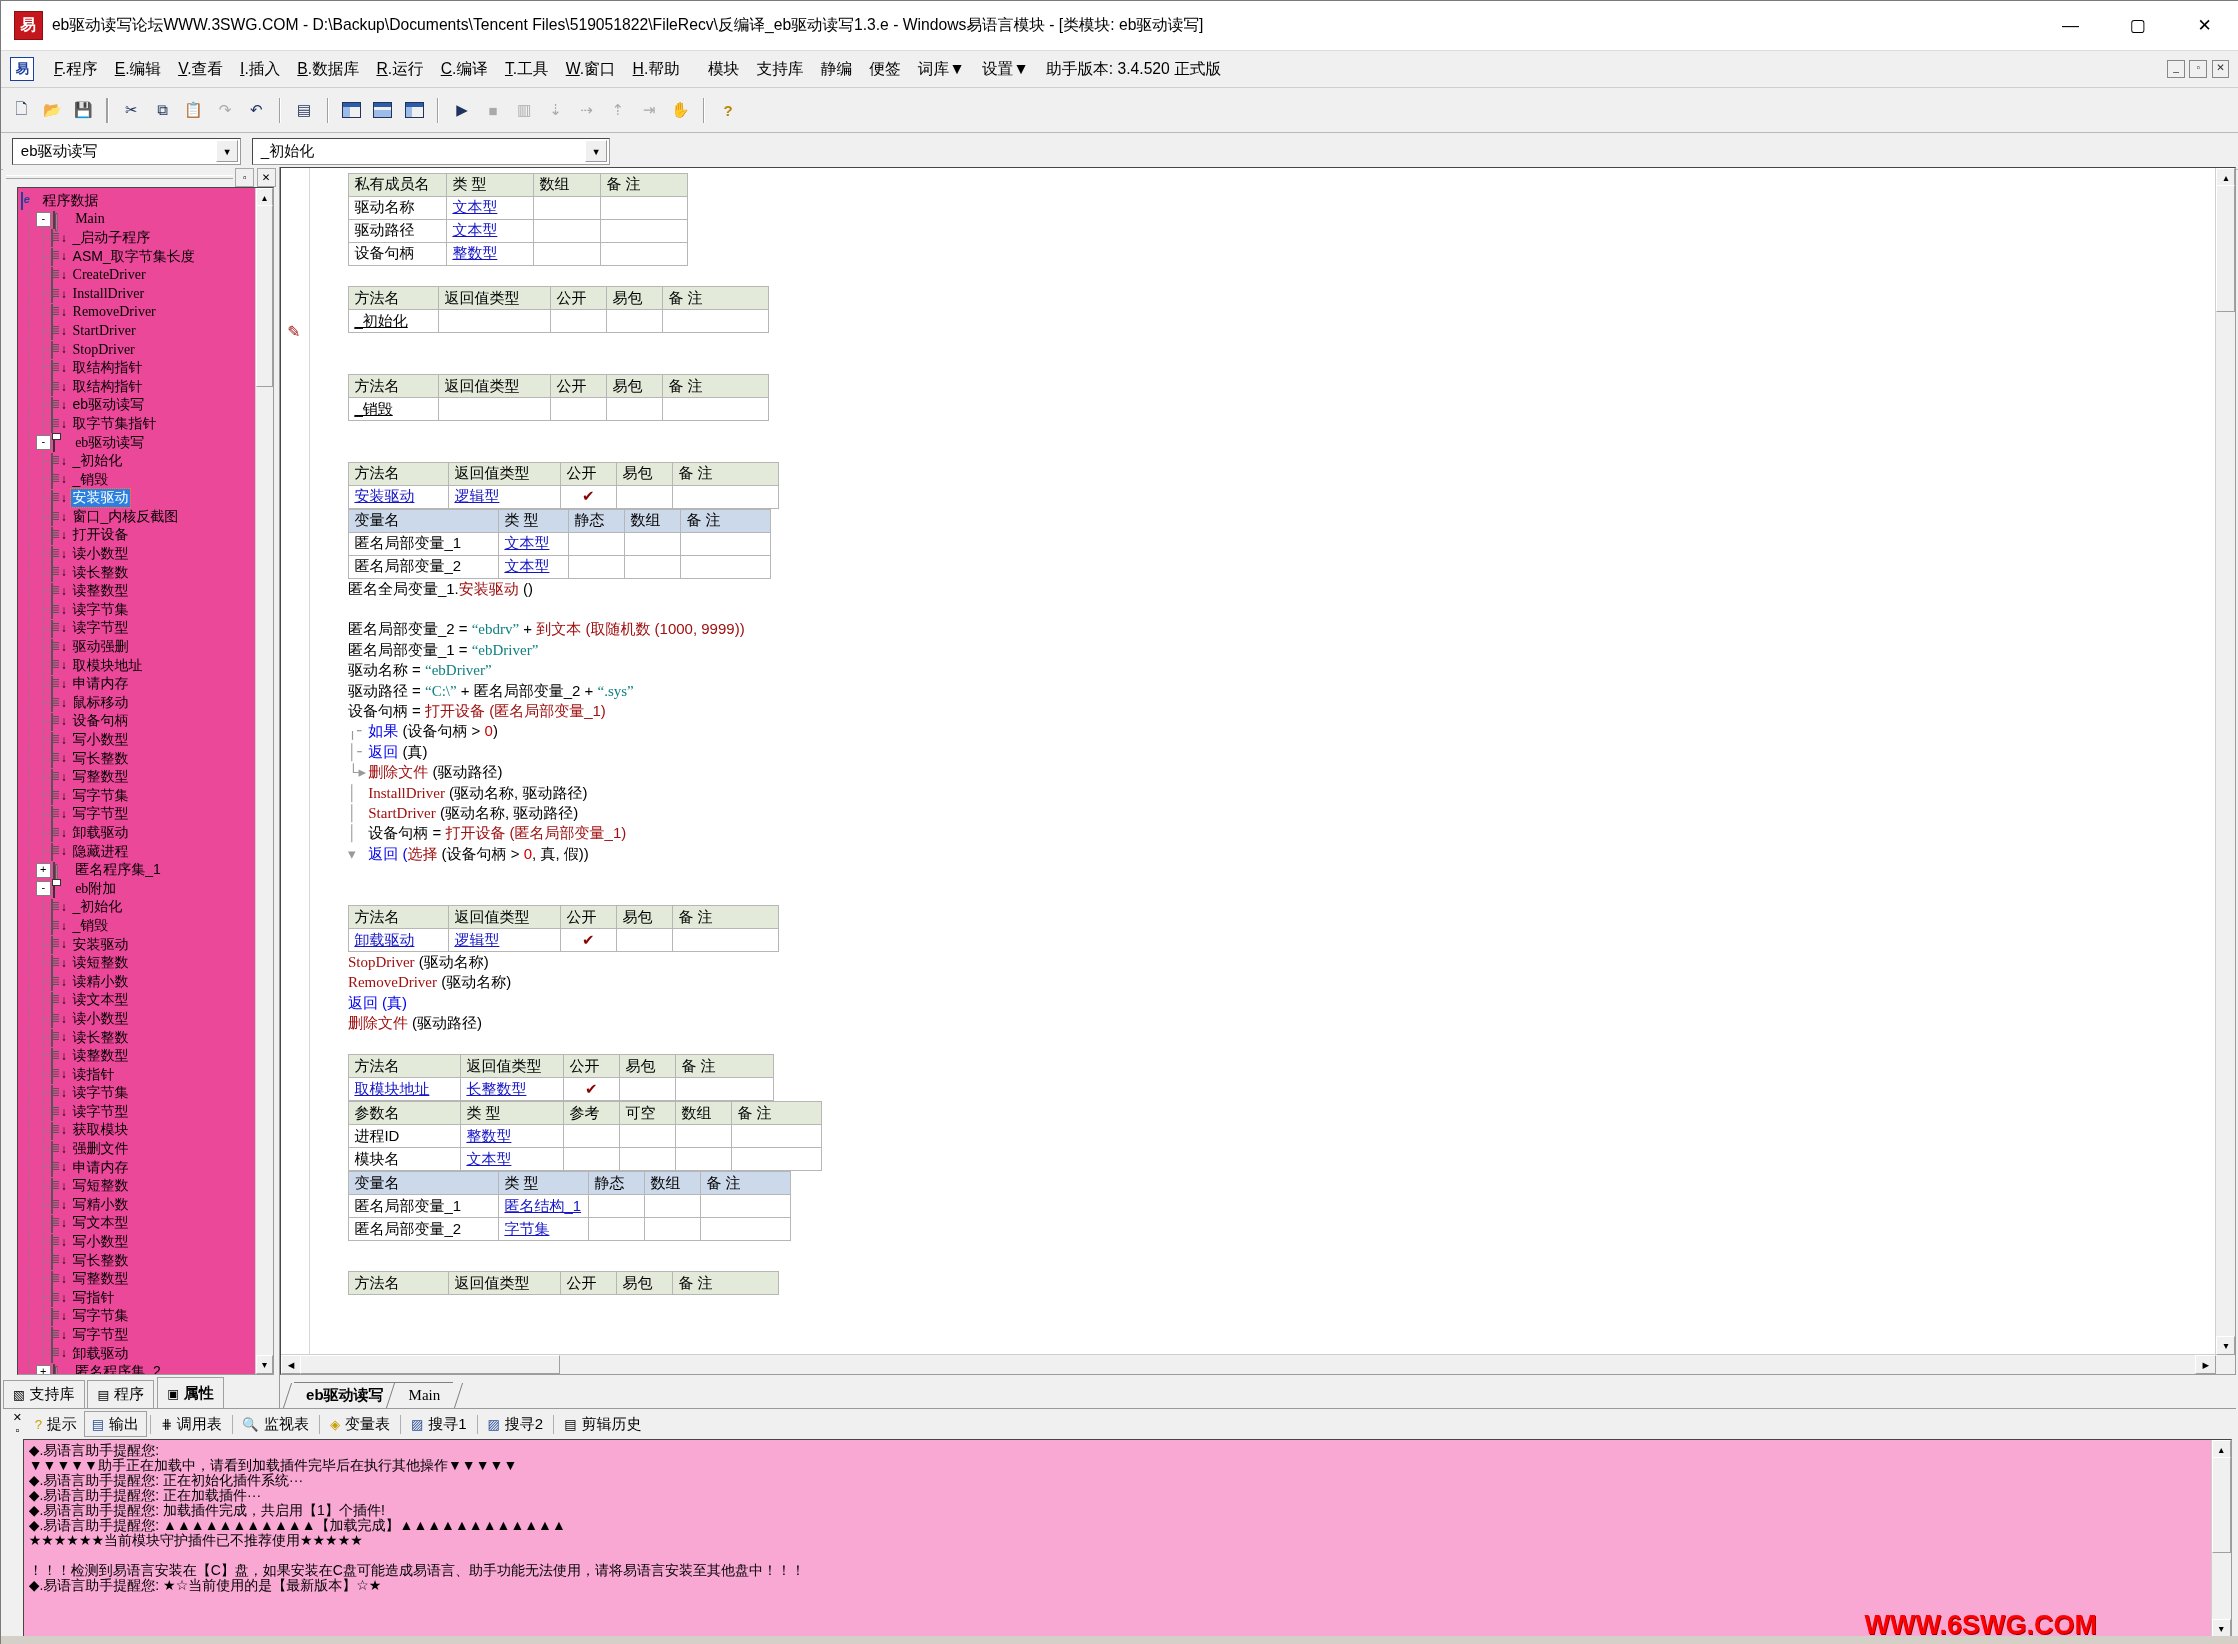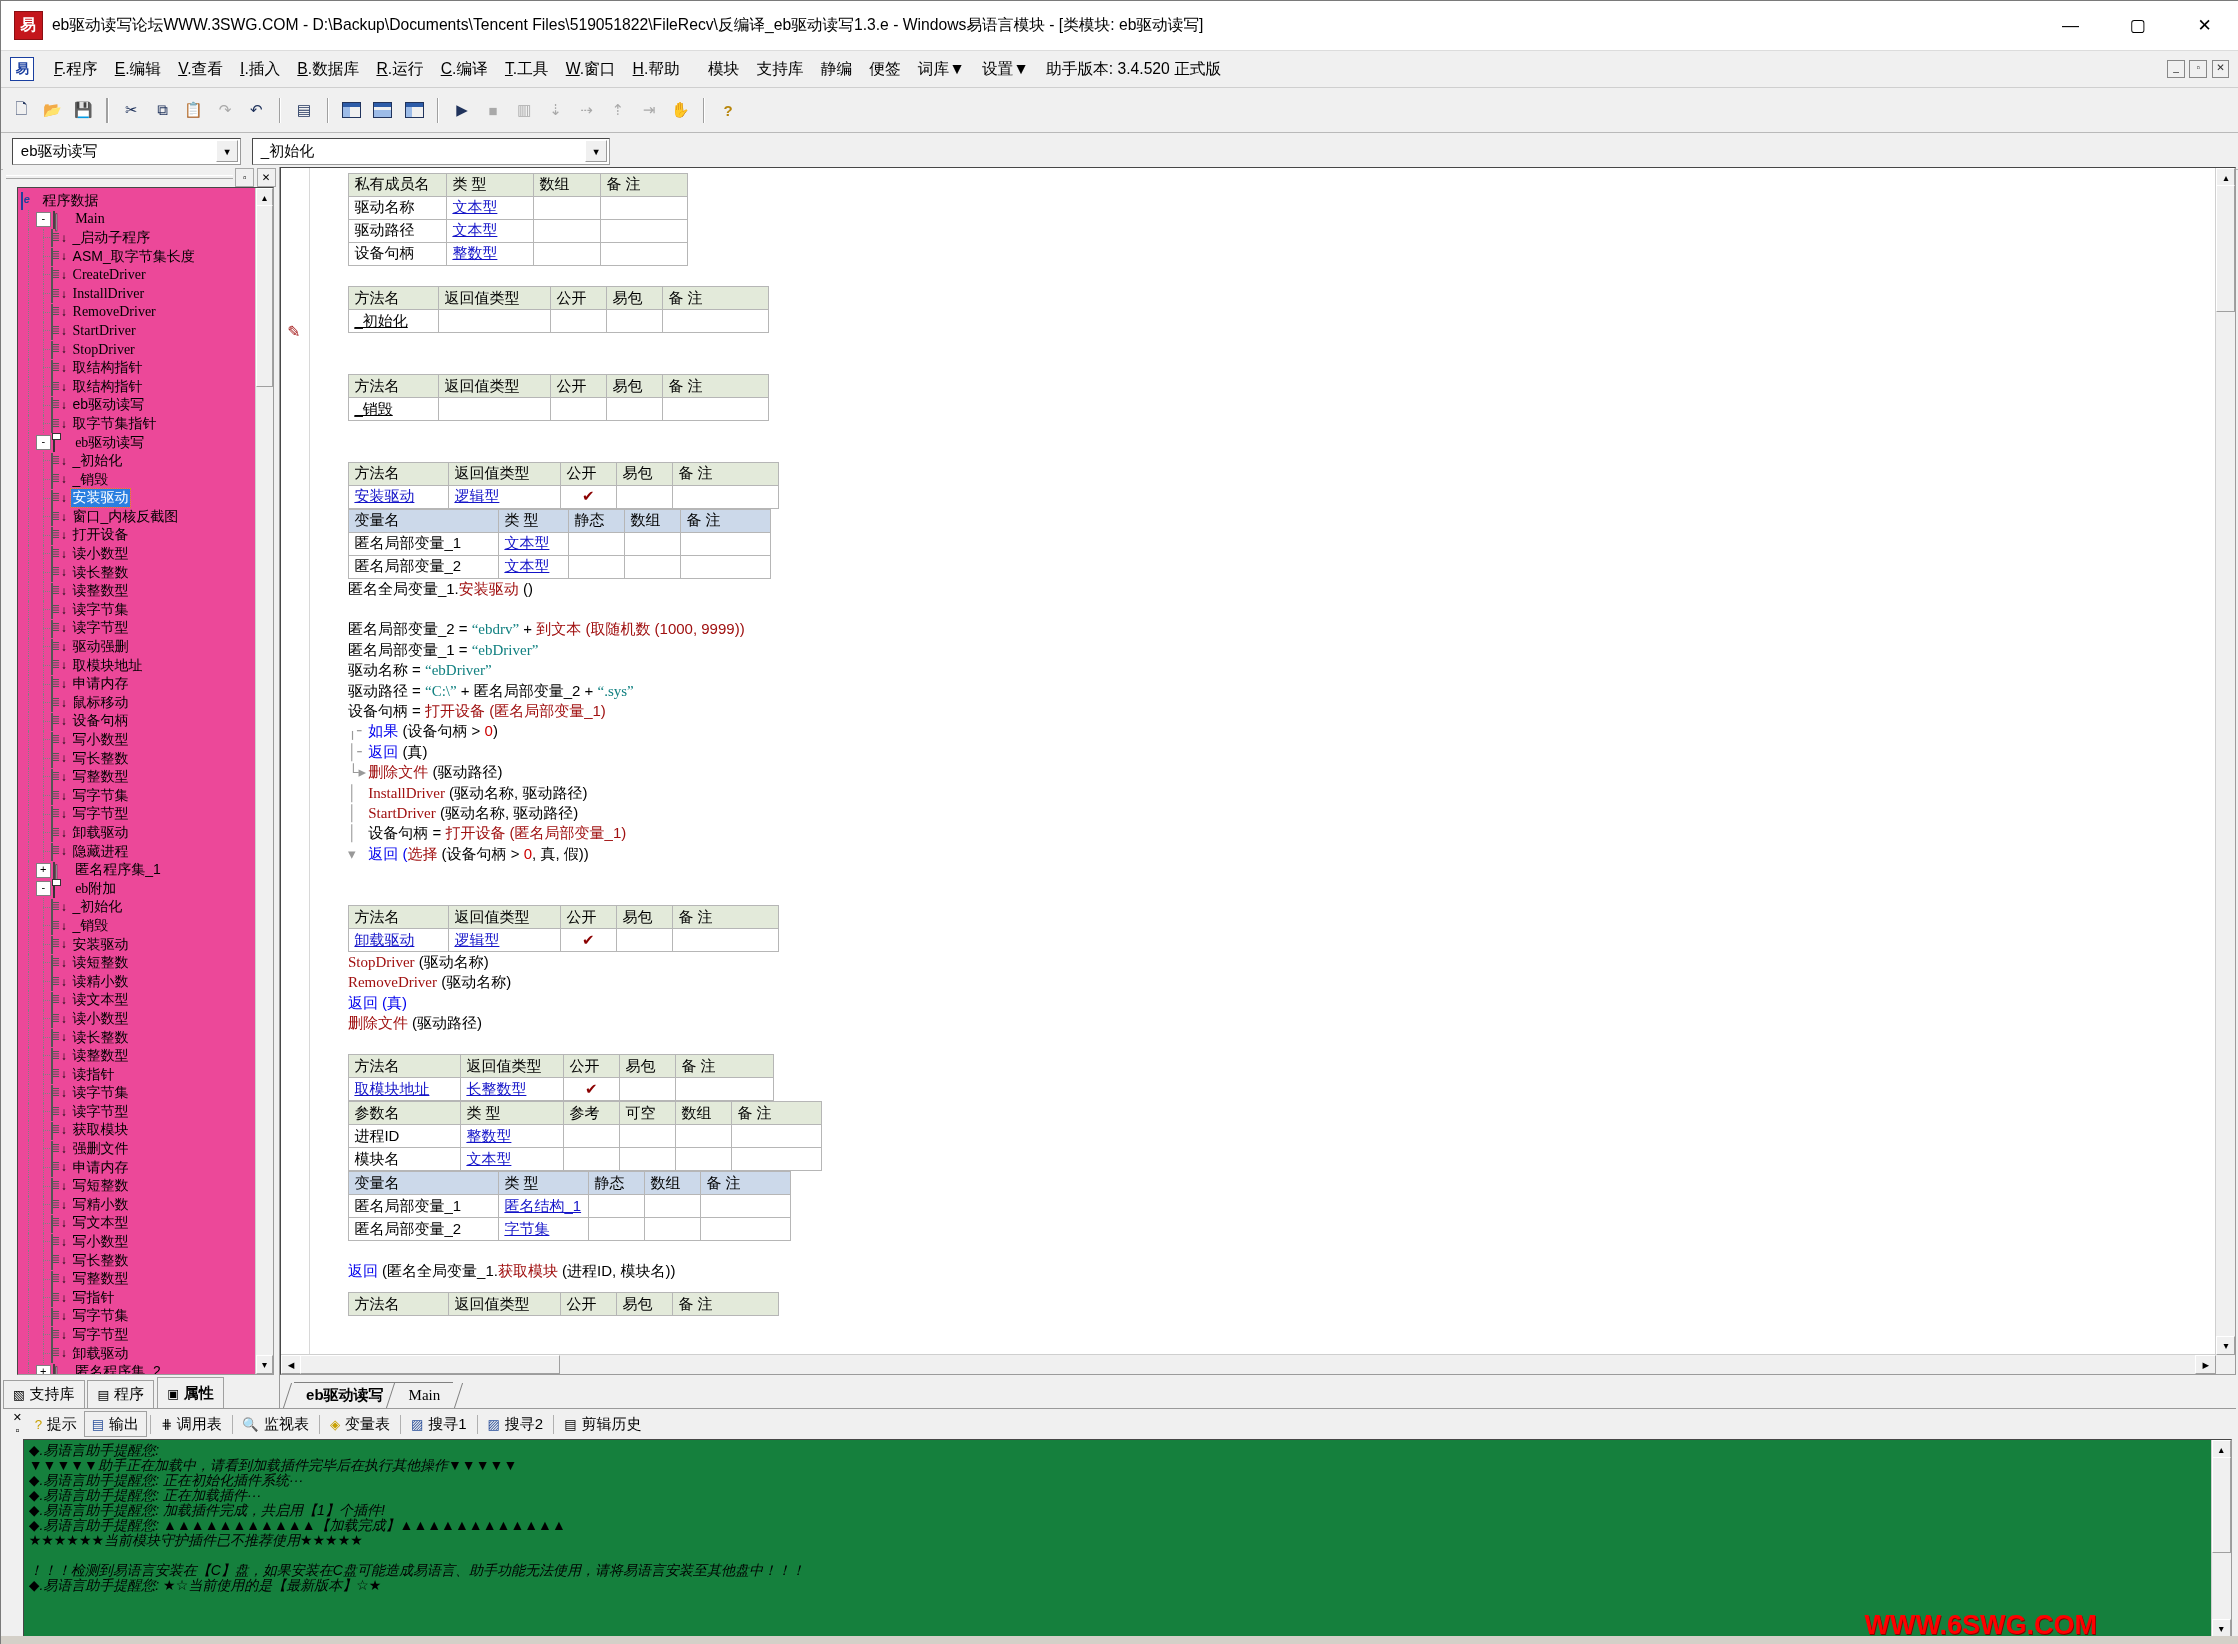--- a/index.html
+++ b/index.html
@@ -166,22 +166,22 @@
   .bottom{height:235px;flex:0 0 auto;background:#f0f0f0;display:flex;flex-direction:column;
           border-top:1.6px solid #9a9a9a;}
   .btabs{height:30px;display:flex;align-items:center;padding-left:4.7px;}
   .bside{width:20.4px;display:flex;flex-direction:column;align-items:center;padding-top:1.6px;}
   .bside .b{width:14px;height:12.5px;border:0;font-size:11px;text-align:center;line-height:11px;}
   .btab{height:23.5px;padding:0 7px;display:flex;align-items:center;font-size:15px;
         color:#000;white-space:nowrap;}
   .btab.active{border:0.8px solid #a0a0a0;background:#f0f0f0;}
   .btab .ic{margin-right:4.7px;font-size:13.3px;}
   .bsep{width:0.8px;height:19px;background:#b0b0b0;margin:0 3.1px;}
-  .outarea{flex:1 1 auto;margin:0 4.7px 4.7px 20.4px;background:#15803d;border:1.6px inset #9b9b9b;
-           position:relative;overflow:hidden;font-style:italic;}
+  .outarea{flex:1 1 auto;margin:0 4.7px 4.7px 20.4px;background:#f9a8d4;border:1.6px inset #9b9b9b;
+           position:relative;overflow:hidden;}
   .outtext{position:absolute;left:4.7px;top:3.1px;right:20.4px;bottom:0;font-size:14px;
            line-height:15px;color:#000;white-space:pre;overflow:hidden;
            font-family:"Liberation Sans","DejaVu Sans",sans-serif;}
   .out-vsb{position:absolute;right:0;top:0;bottom:0;width:19px;background:#f0f0f0;
            border-left:0.8px solid #cfcfcf;}
   .watermark{position:absolute;right:141px;bottom:3.1px;color:#ff0000;font-size:27px;
              font-weight:bold;font-family:"Liberation Sans",sans-serif;letter-spacing:0px;
              text-shadow:0.8px 0.8px 0 #800000;}
   .bottom-edge{position:absolute;left:0;right:0;bottom:0;height:7.8px;background:#d4d0c8;}
 </style>
@@ -909,21 +909,20 @@
                   <tr>
                     <td class="">匿名局部变量_2</td>
                     <td class="blue">字节集</td>
                     <td class=""></td>
                     <td class=""></td>
                     <td class=""></td>
                   </tr>
                 </tbody>
               </table>
               <div class="tgap"></div>
-              <div class="cl"><span class="kw">返回</span><span> (匿名全局变量_1.</span><span class="fn">获取模块</span><span> (进程ID, 模块名))</span></div>
               <div class="tgap2"></div>
               <table class="etab">
                 <tbody>
                   <tr>
                     <td class="hd" style="min-width:88px">方法名</td>
                     <td class="hd" style="min-width:100px">返回值类型</td>
                     <td class="hd" style="min-width:44px">公开</td>
                     <td class="hd" style="min-width:44px">易包</td>
                     <td class="hd" style="min-width:94px">备 注</td>
                   </tr>

